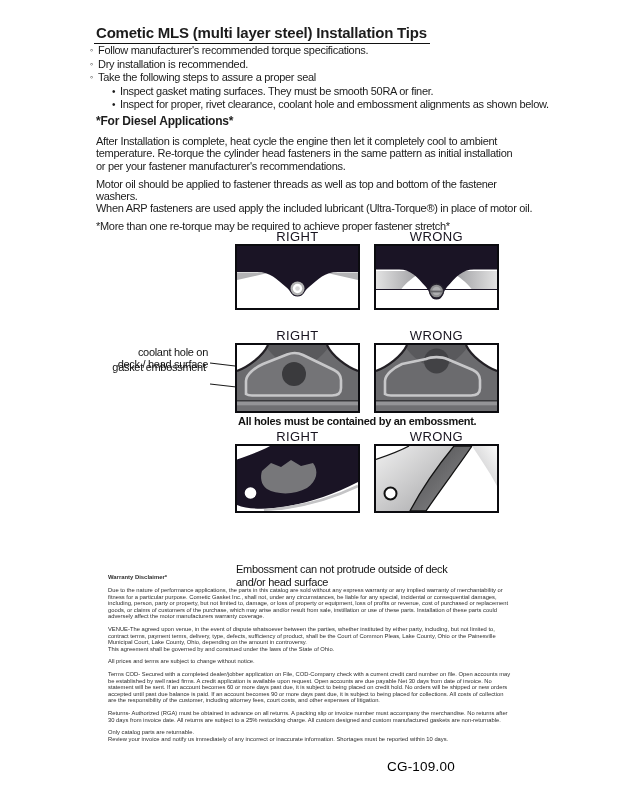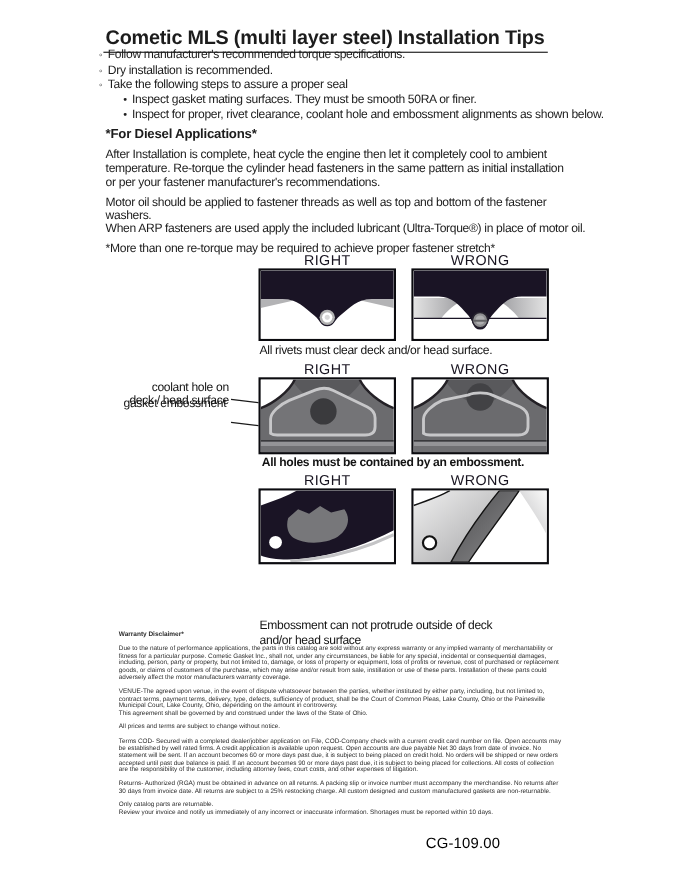--- a/index.html
+++ b/index.html
@@ -4,21 +4,21 @@
 <style>
   * { margin:0; padding:0; box-sizing:border-box; }
   html,body { background:#ffffff; }
   body { font-family:"Liberation Sans", sans-serif; color:#1c1c1c; }
   .page { position:relative; width:618px; height:800px; background:#fff; overflow:hidden; }
 
   .ml { white-space:pre-line; }
 
   .title {
     position:absolute; left:94px; top:24px;
-    font-size:18px; font-weight:bold; letter-spacing:-0.2px;
+    font-size:15px; font-weight:bold; letter-spacing:-0.2px;
     border-bottom:1.8px solid #111; padding:0 3px 2px 2px;
   }
 
   .bullets { position:absolute; left:90px; top:44px; width:470px; font-size:11px; letter-spacing:-0.3px; }
   .brow { display:flex; height:13.5px; line-height:13.5px; }
   .brow .mk { width:8px; font-size:9px; line-height:13.5px; text-align:left; }
   .brow.sub { padding-left:22px; }
   .brow.sub .mk { font-size:10px; }
 
   .diesel { position:absolute; left:96px; top:114px; width:440px; font-size:11px; letter-spacing:-0.3px; line-height:12.3px; }
@@ -110,21 +110,20 @@
       <rect width="121" height="62" fill="#ffffff"></rect>
       <path d="M0 25 H48 C38 30 30 37 25 43.5 L0 43.5 Z" fill="url(#gwl)"></path>
       <path d="M121 25 H73 C83 30 91 37 96 43.5 L121 43.5 Z" fill="url(#gwr)"></path>
       <line x1="0" y1="43.5" x2="121" y2="43.5" stroke="#1a1425" stroke-width="1.2"></line>
       <path d="M0 0 H121 V23.5 H98 C86 23.5 80 31 71 41 C65.5 47.5 67.5 53.5 60.5 53.5 C53.5 53.5 55.5 47.5 50 41 C41 31 35 23.5 23 23.5 H0 Z" fill="#1a1425"></path>
       <circle cx="60.5" cy="45" r="7" fill="#8f8f91" stroke="#26222e" stroke-width="1.4"></circle>
       <circle cx="60.5" cy="45" r="4.2" fill="#aeaeb0"></circle>
       <line x1="54" y1="45.5" x2="67" y2="45.5" stroke="#636366" stroke-width="1.8"></line>
     </svg>
   </div>
-  <div class="dcap" style="left:236px; top:313px;">All rivets must clear deck and/or head surface.</div>
 
   <div class="dlabel" style="left:235px; top:328px;">RIGHT</div>
   <div class="dlabel" style="left:374px; top:328px;">WRONG</div>
 
   <div class="annot">
     <div class="lab ml" style="top:7px;">coolant hole on
 deck / head surface</div>
     <div class="lab" style="top:22px;text-align:center;">gasket embossment</div>
     <svg width="290" height="62">
       <line x1="100" y1="23" x2="184" y2="33" stroke="#1a1a1a" stroke-width="1.1"></line>

